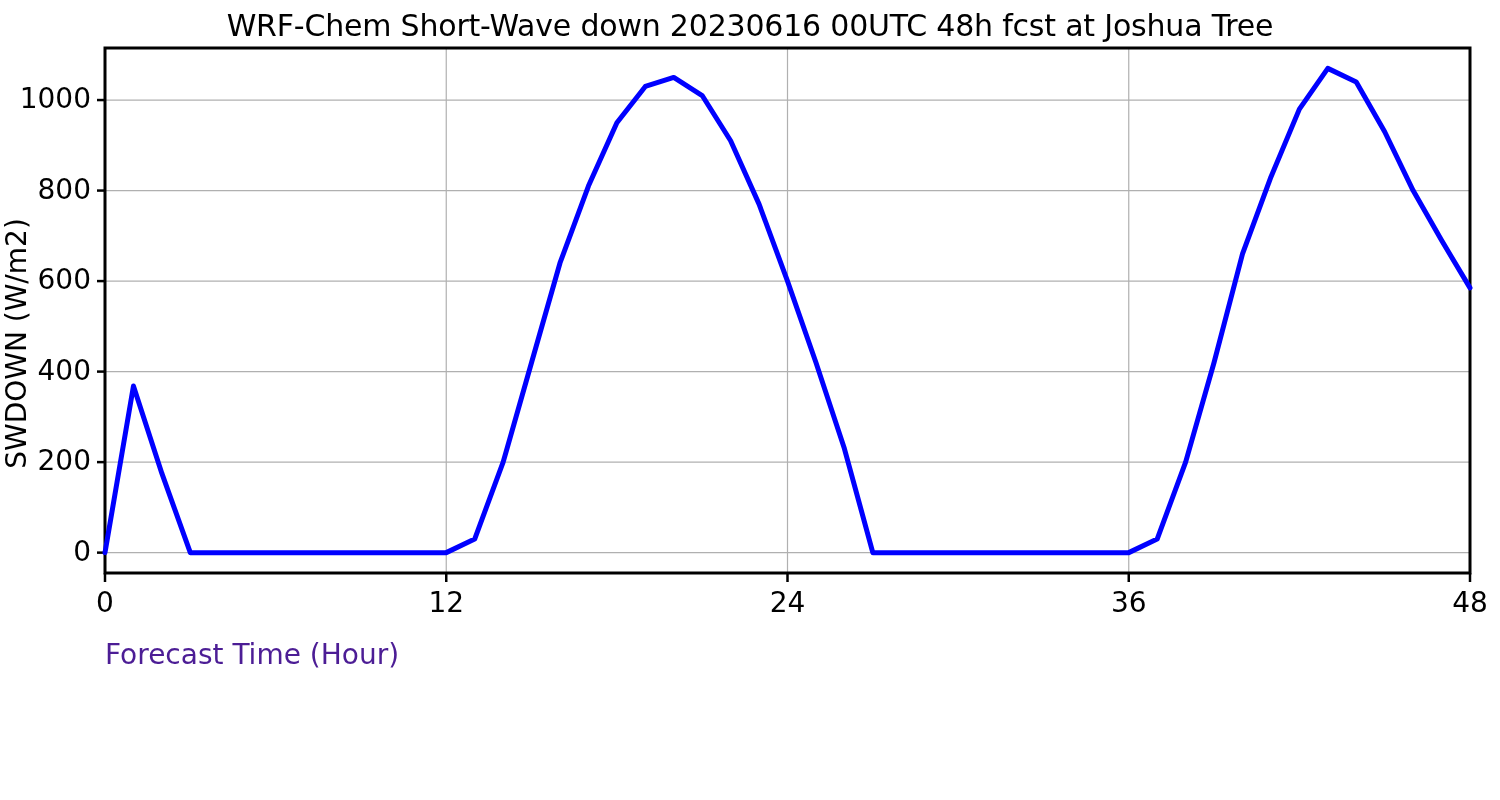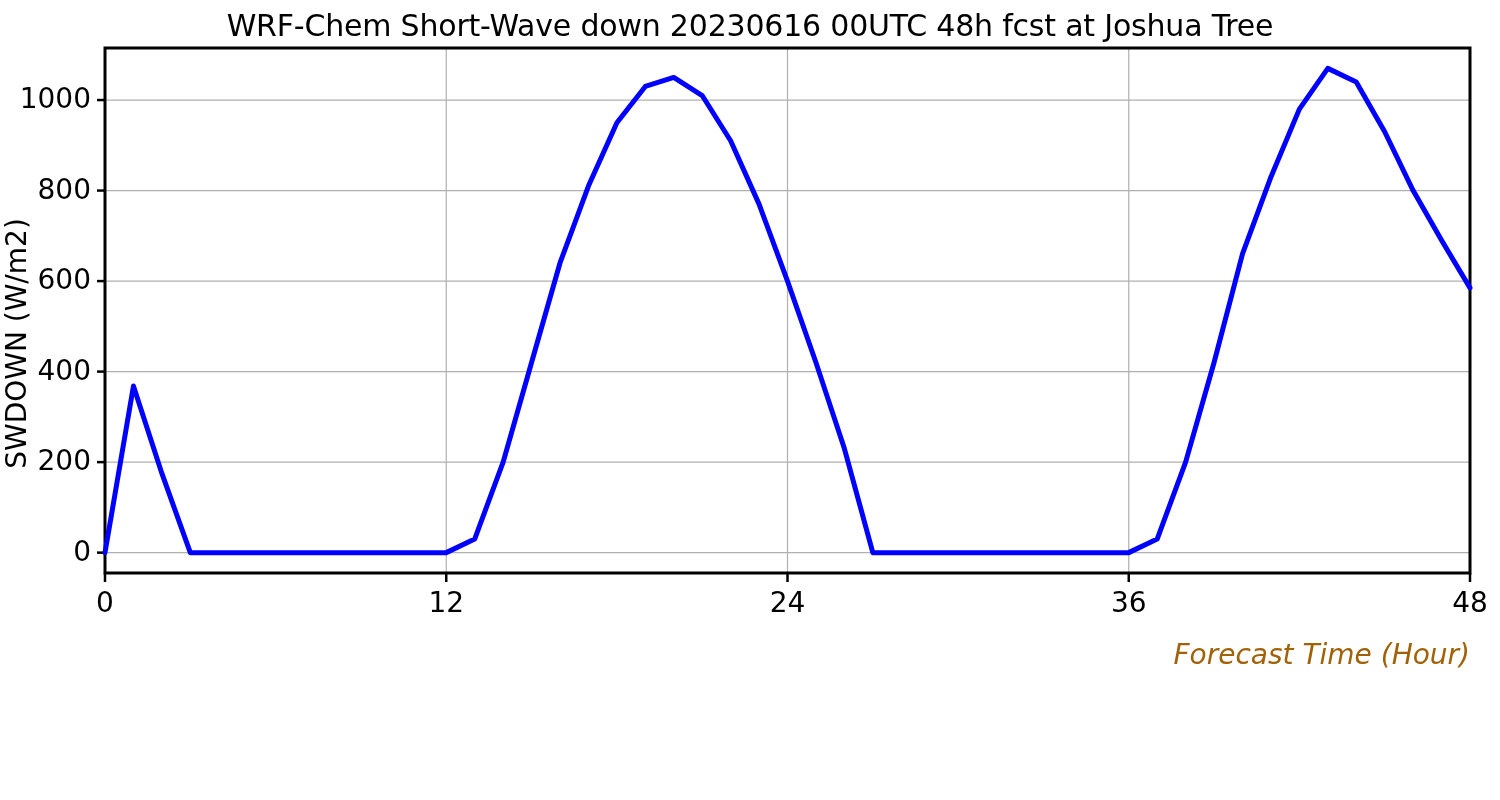--- a/index.html
+++ b/index.html
@@ -47,24 +47,23 @@
     fill: #000000;
     text-anchor: middle;
     dominant-baseline: hanging;
     font-family: "DejaVu Sans", sans-serif;
   }
   #xlabel {
     position: absolute;
     left: 105px;
     top: 638px;
     width: 1365px;
-    text-align: right;
+    text-align: left;
     font-size: 28px;
-    color: #a16207;
-    font-style: italic;
+    color: #4c1d95;
   }
   #ylabel {
     position: absolute;
     left: -174px;
     top: 327px;
     width: 380px;
     text-align: center;
     font-size: 28px;
     color: #000000;
     transform: rotate(-90deg);

